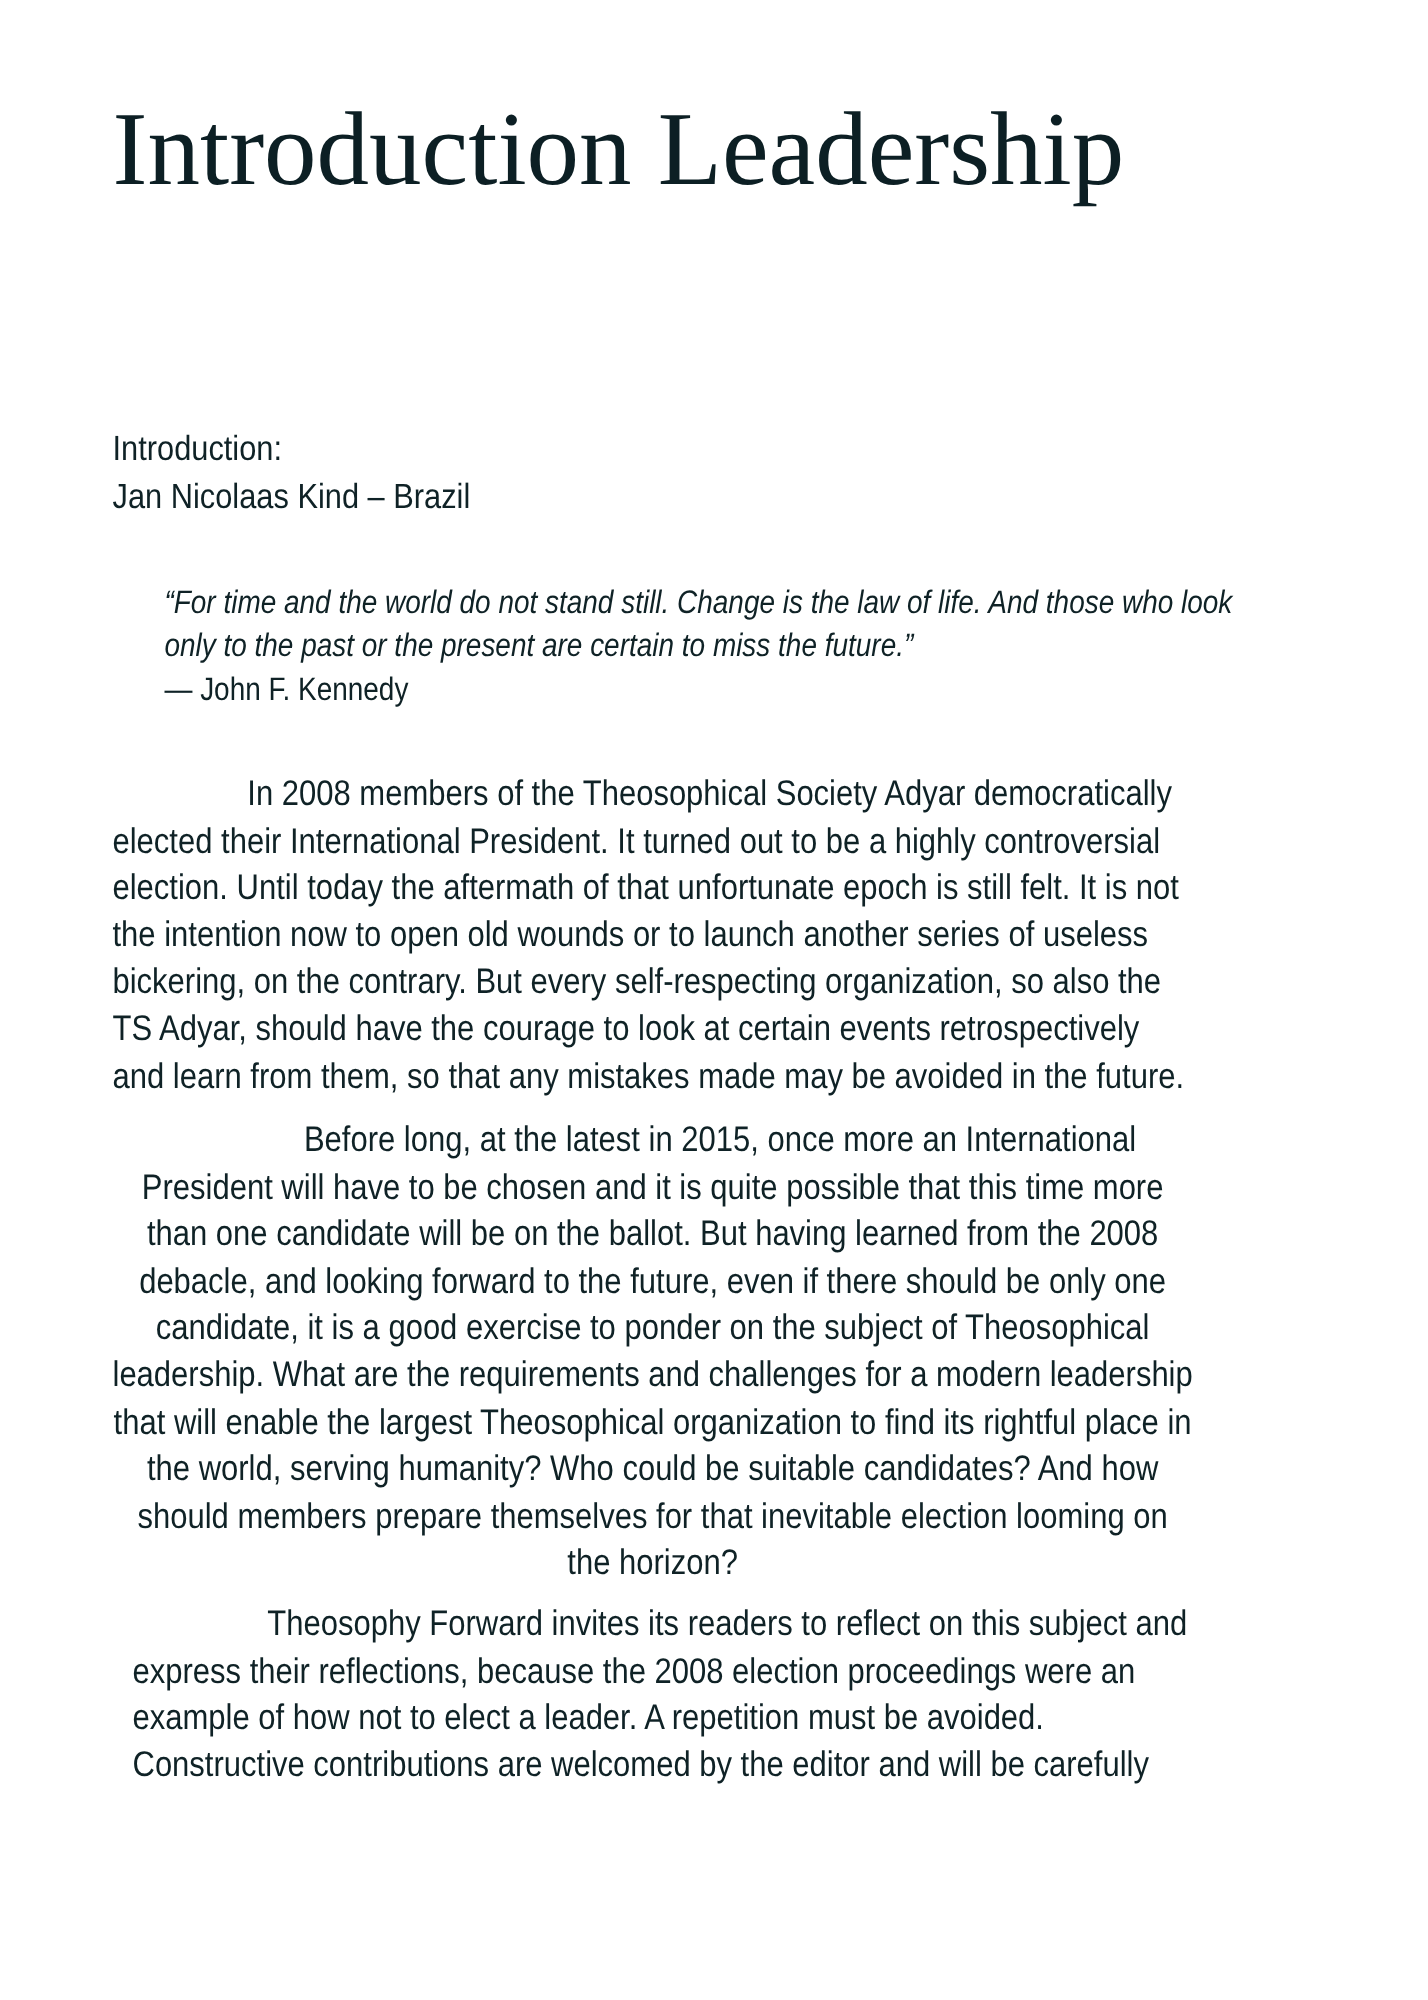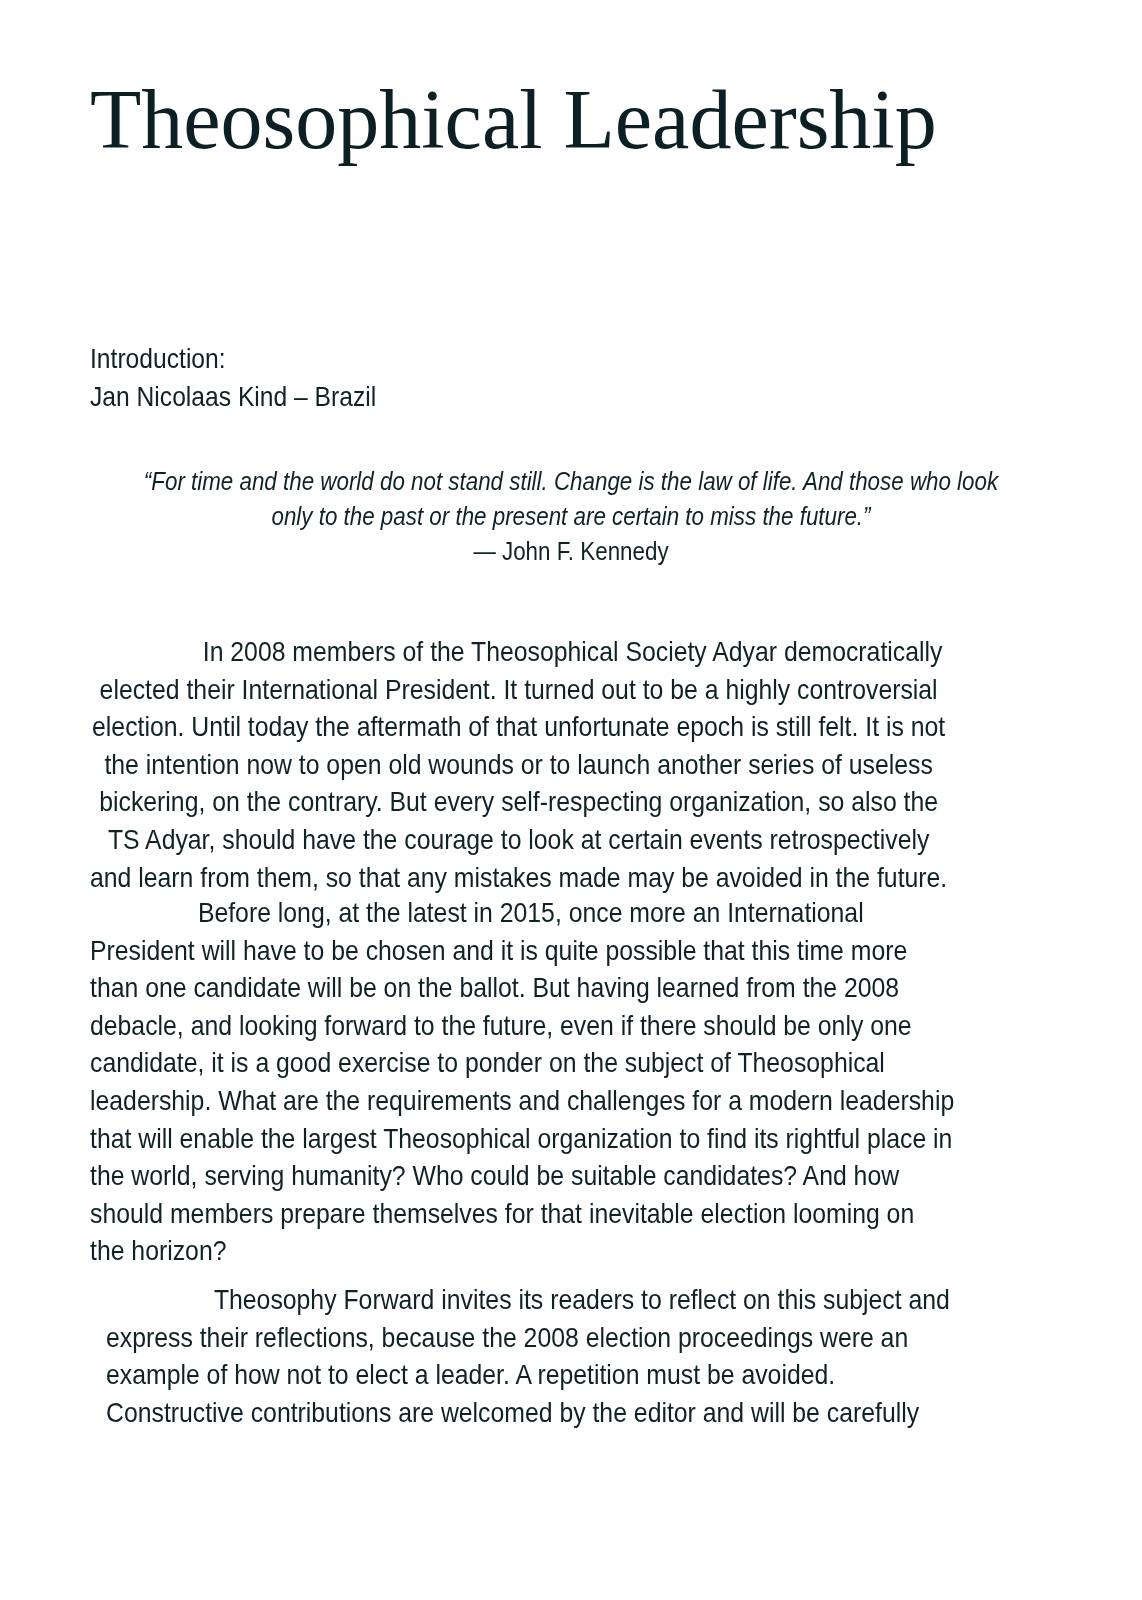--- a/index.html
+++ b/index.html
@@ -45,21 +45,20 @@
     }
     .intro div { display: block; }
     .quote {
       position: absolute;
       left: 60px;
       width: 1022px;
       top: 464px;
       font-family: "Liberation Sans", sans-serif;
       font-size: 26px;
       line-height: 35px;
-      text-align: center;
       white-space: nowrap;
     }
     .quote .line {
       display: block;
       transform: scaleX(0.86);
       transform-origin: center top;
     }
     .quote .italic { font-style: italic; }
     .body-text {
       position: absolute;
@@ -74,30 +73,30 @@
       display: block;
       margin: 0 0 0 0;
     }
     .para + .para { margin-top: 0; }
     .para .ln {
       display: block;
       transform: scaleX(0.87);
       transform-origin: left top;
     }
     .para .ln.first { padding-left: 124px; }
-    .p2 { position: absolute; left: 0; top: 277px; }
+    .p2 { position: absolute; left: 0; top: 277px; text-align: center; }
     .p3 { position: absolute; left: 16px; top: 664px; }
-    .p1 { position: absolute; left: 0; top: 16px; text-align: center; }
+    .p1 { position: absolute; left: 0; top: 0; }
   </style>
 </head>
 <body>
 
 <div class="page">
 
-  <h1 class="title">Theosophical Leadership</h1>
+  <h1 class="title">Introduction Leadership</h1>
 
   <div class="intro">
     <div>Introduction:</div>
     <div>Jan Nicolaas Kind – Brazil</div>
   </div>
 
   <div class="quote">
     <span class="line italic">“For time and the world do not stand still. Change is the law of life. And those who look</span>
     <span class="line italic">only to the past or the present are certain to miss the future.”</span>
     <span class="line">— John F. Kennedy</span>

